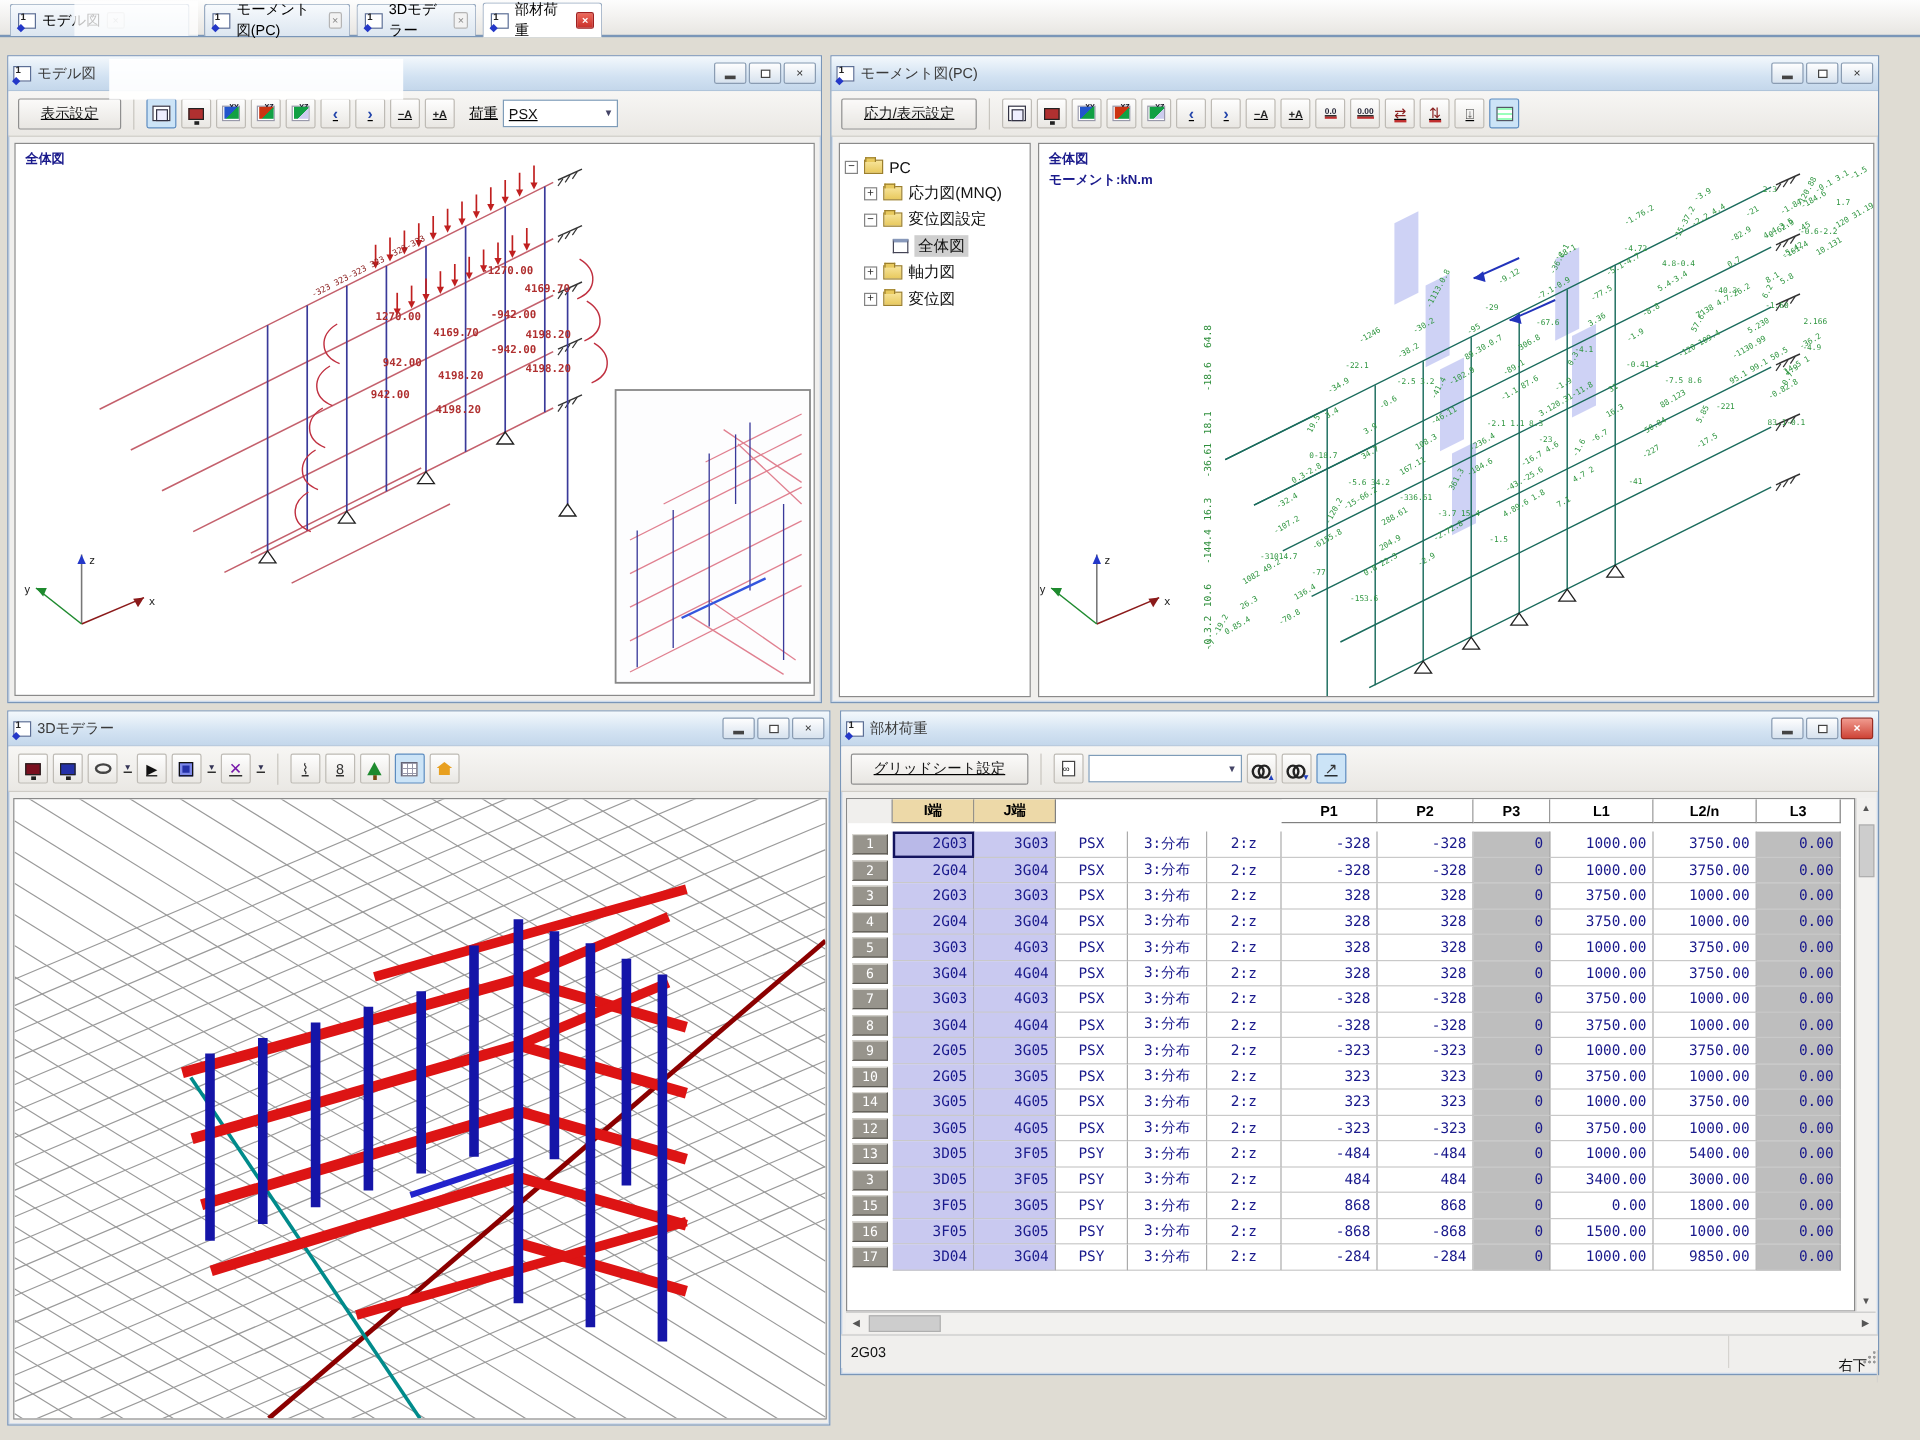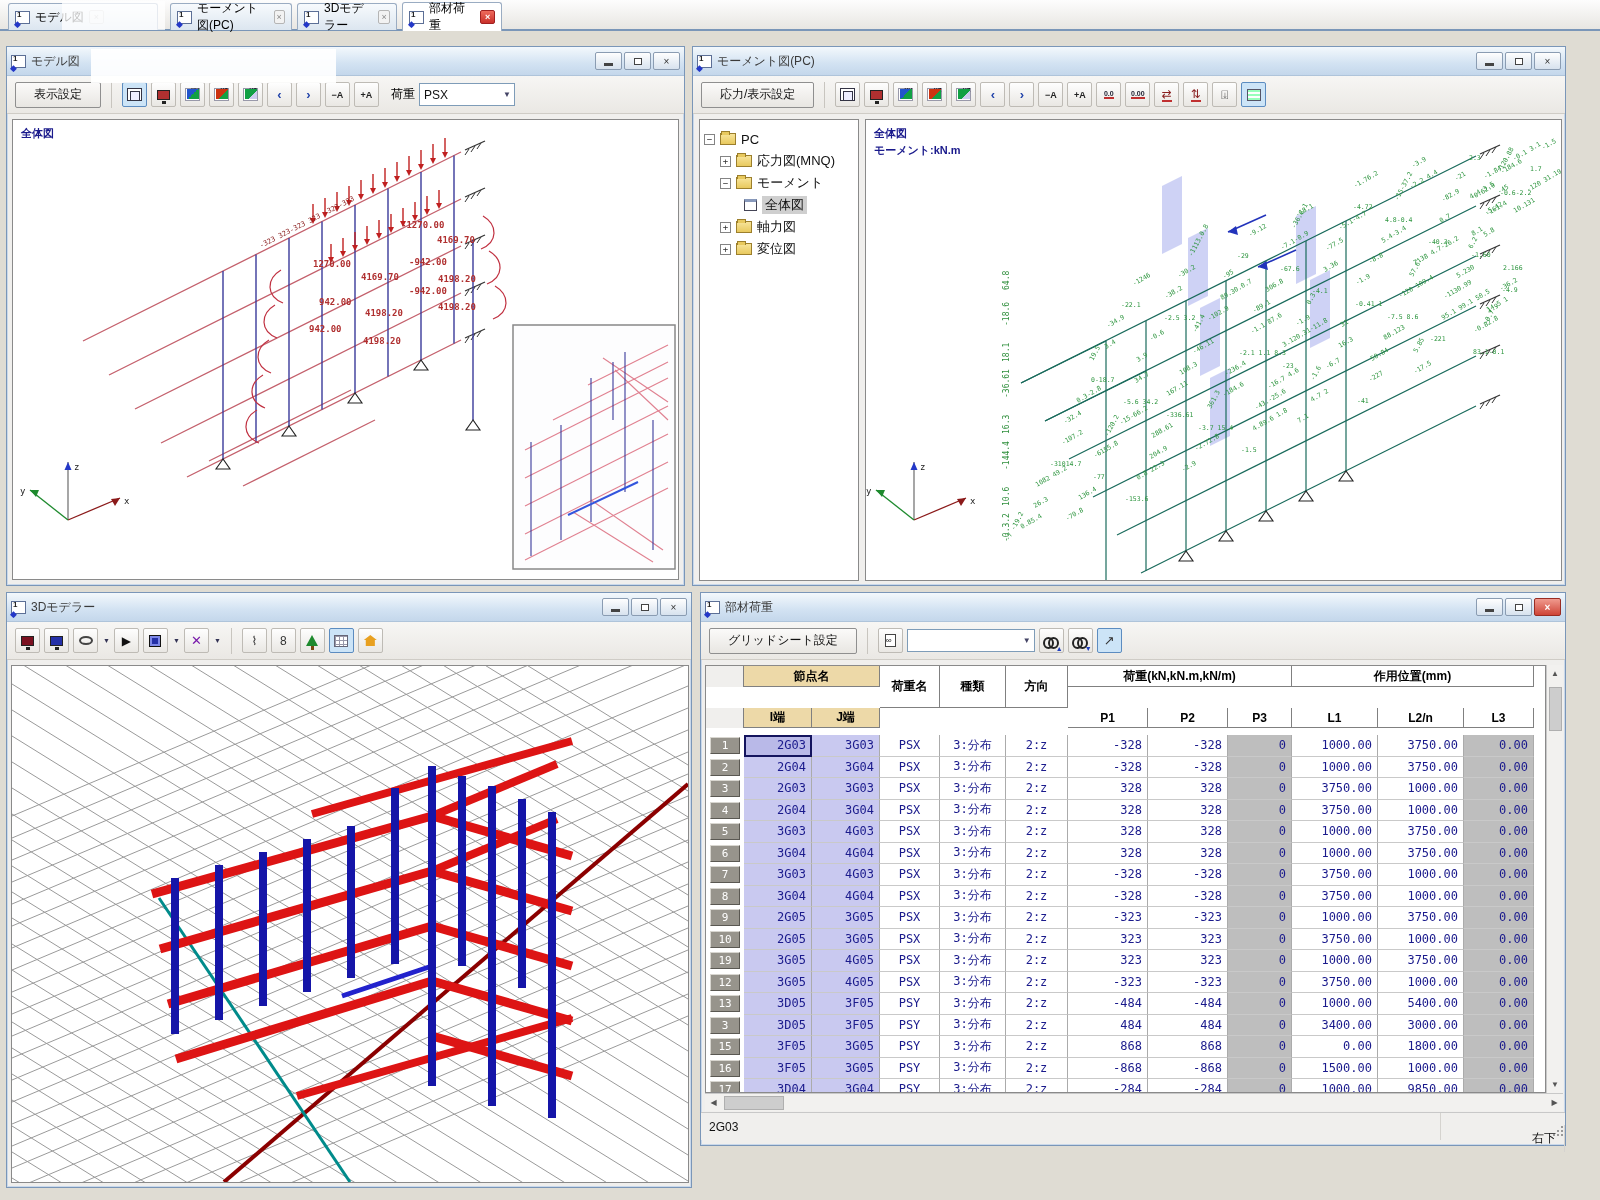--- a/index.html
+++ b/index.html
@@ -28,21 +28,21 @@
               border-bottom:1px solid #AFC4DA; display:flex; align-items:center; padding:0 4px; gap:5px;}
   .title-text { color:#3A3A3A; font-size:12px; flex:1 1 auto; white-space:nowrap; overflow:hidden;}
   .caps { display:flex; gap:2px; }
   .cap { width:27px; height:18px; border:1px solid #8A9CB2; border-radius:2px;
          background:linear-gradient(#FEFEFE,#D7E2EE); display:flex; align-items:center; justify-content:center;
          font-size:10px; color:#333; cursor:pointer;}
   .cap .minbar{ width:9px; height:3px; background:#444; margin-top:7px;}
   .cap .rest { width:8px; height:7px; border:1px solid #444; background:#FFF;}
   .cap.close-red { background:linear-gradient(#F09A8E,#CE4437); border-color:#992C22; color:#FFF; font-weight:bold;}
   .toolbar { height:38px; background:linear-gradient(#F7F6F4,#EAE8E4); border-bottom:1px solid #CFCCC6;
-             display:flex; align-items:center; padding:0 8px; gap:4px;}
+             display:flex; align-items:center; padding:0 8px; gap:4px;text-decoration:underline;}
   .tb-button { height:26px; padding:0 18px; background:linear-gradient(#FBFAF9,#E8E6E2);
                border:1px solid #8F8F8F; border-radius:2px; font-size:12px; color:#111; cursor:pointer;}
   .tb-sep { width:1px; height:26px; background:#C8C5BF; margin:0 6px;}
   .tbi { width:25px; height:25px; border:1px solid #BEBBB5; border-radius:2px;
          background:linear-gradient(#FEFEFE,#E9E7E3); display:flex; align-items:center; justify-content:center;
          position:relative; cursor:pointer; font-size:11px; color:#223;}
   .tbi.pressed { background:#CCE4F7; border-color:#5C8CC0; }
   .combo { height:23px; background:#FFF; border:1px solid #7E9CB8; display:flex; align-items:center;
            padding:0 4px; font-size:12px; color:#111; position:relative; cursor:pointer;}
   .combo .caret { position:absolute; right:3px; color:#446; font-size:8px;}
@@ -455,21 +455,21 @@
       <span class="tlabel">PC</span>
     </div>
     <div class="tnode" style="padding-left:16px;">
       <span class="texp">+</span>
       <span class="folder"></span>
       <span class="tlabel">応力図(MNQ)</span>
     </div>
     <div class="tnode" style="padding-left:16px;">
       <span class="texp">−</span>
       <span class="folder"></span>
-      <span class="tlabel">モーメント</span>
+      <span class="tlabel">変位図設定</span>
     </div>
     <div class="tnode" style="padding-left:40px;">
       <span class="leafwin"></span>
       <span class="tlabel sel">全体図</span>
     </div>
     <div class="tnode" style="padding-left:16px;">
       <span class="texp">+</span>
       <span class="folder"></span>
       <span class="tlabel">軸力図</span>
     </div>
@@ -853,29 +853,20 @@
     <div class="tbi">
         <span class="ic-binoc"></span>
         <span class="ic-caret-up">▼</span>
       </div>
     <div class="tbi pressed">
         <span class="ic-pen">↗</span>
       </div>
   </div>
   <div id="load-table" style="left:4px;top:72px;width:841px;height:428px;">
 
-    <div class="hdr-row">
-      <div class="hcell" style="width:38px;background:#F0EFED;border-bottom:none;"></div>
-      <div class="hcell tan" style="width:136px;">節点名</div>
-      <div class="hcell" style="width:60px;height:42px;">荷重名</div>
-      <div class="hcell" style="width:66px;height:42px;">種類</div>
-      <div class="hcell" style="width:62px;height:42px;">方向</div>
-      <div class="hcell" style="width:224px;">荷重(kN,kN.m,kN/m)</div>
-      <div class="hcell" style="width:242px;">作用位置(mm)</div>
-    </div>
 
     <div class="hdr-row" style="position:relative;top:-22px;left:0;margin-bottom:-22px;">
       <div class="hcell" style="width:38px;background:#F0EFED;border-bottom:none;margin-top:22px;height:20px;"></div>
       <div class="hcell tan" style="width:68px;margin-top:22px;height:20px;">I端</div>
       <div class="hcell tan" style="width:68px;margin-top:22px;height:20px;">J端</div>
       <div style="width:188px;"></div>
       <div class="hcell" style="width:80px;margin-top:22px;height:20px;">P1</div>
       <div class="hcell" style="width:80px;margin-top:22px;height:20px;">P2</div>
       <div class="hcell" style="width:64px;margin-top:22px;height:20px;">P3</div>
       <div class="hcell" style="width:86px;margin-top:22px;height:20px;">L1</div>
@@ -1039,21 +1030,21 @@
           <div class="cell cw-dr ct">2:z</div>
           <div class="cell cw-p rt">323</div>
           <div class="cell cw-p rt">323</div>
           <div class="cell cw-p3 c-gray rt">0</div>
           <div class="cell cw-l rt">3750.00</div>
           <div class="cell cw-l rt">1000.00</div>
           <div class="cell cw-l3 c-gray rt">0.00</div>
         </div>
         <div class="trow">
           <div class="rownum">
-            <span>19</span>
+            <span>14</span>
           </div>
           <div class="cell cw-i c-lav rt">3G05</div>
           <div class="cell cw-j c-lav rt">4G05</div>
           <div class="cell cw-nm ct">PSX</div>
           <div class="cell cw-kd ct">3:分布</div>
           <div class="cell cw-dr ct">2:z</div>
           <div class="cell cw-p rt">323</div>
           <div class="cell cw-p rt">323</div>
           <div class="cell cw-p3 c-gray rt">0</div>
           <div class="cell cw-l rt">1000.00</div>

